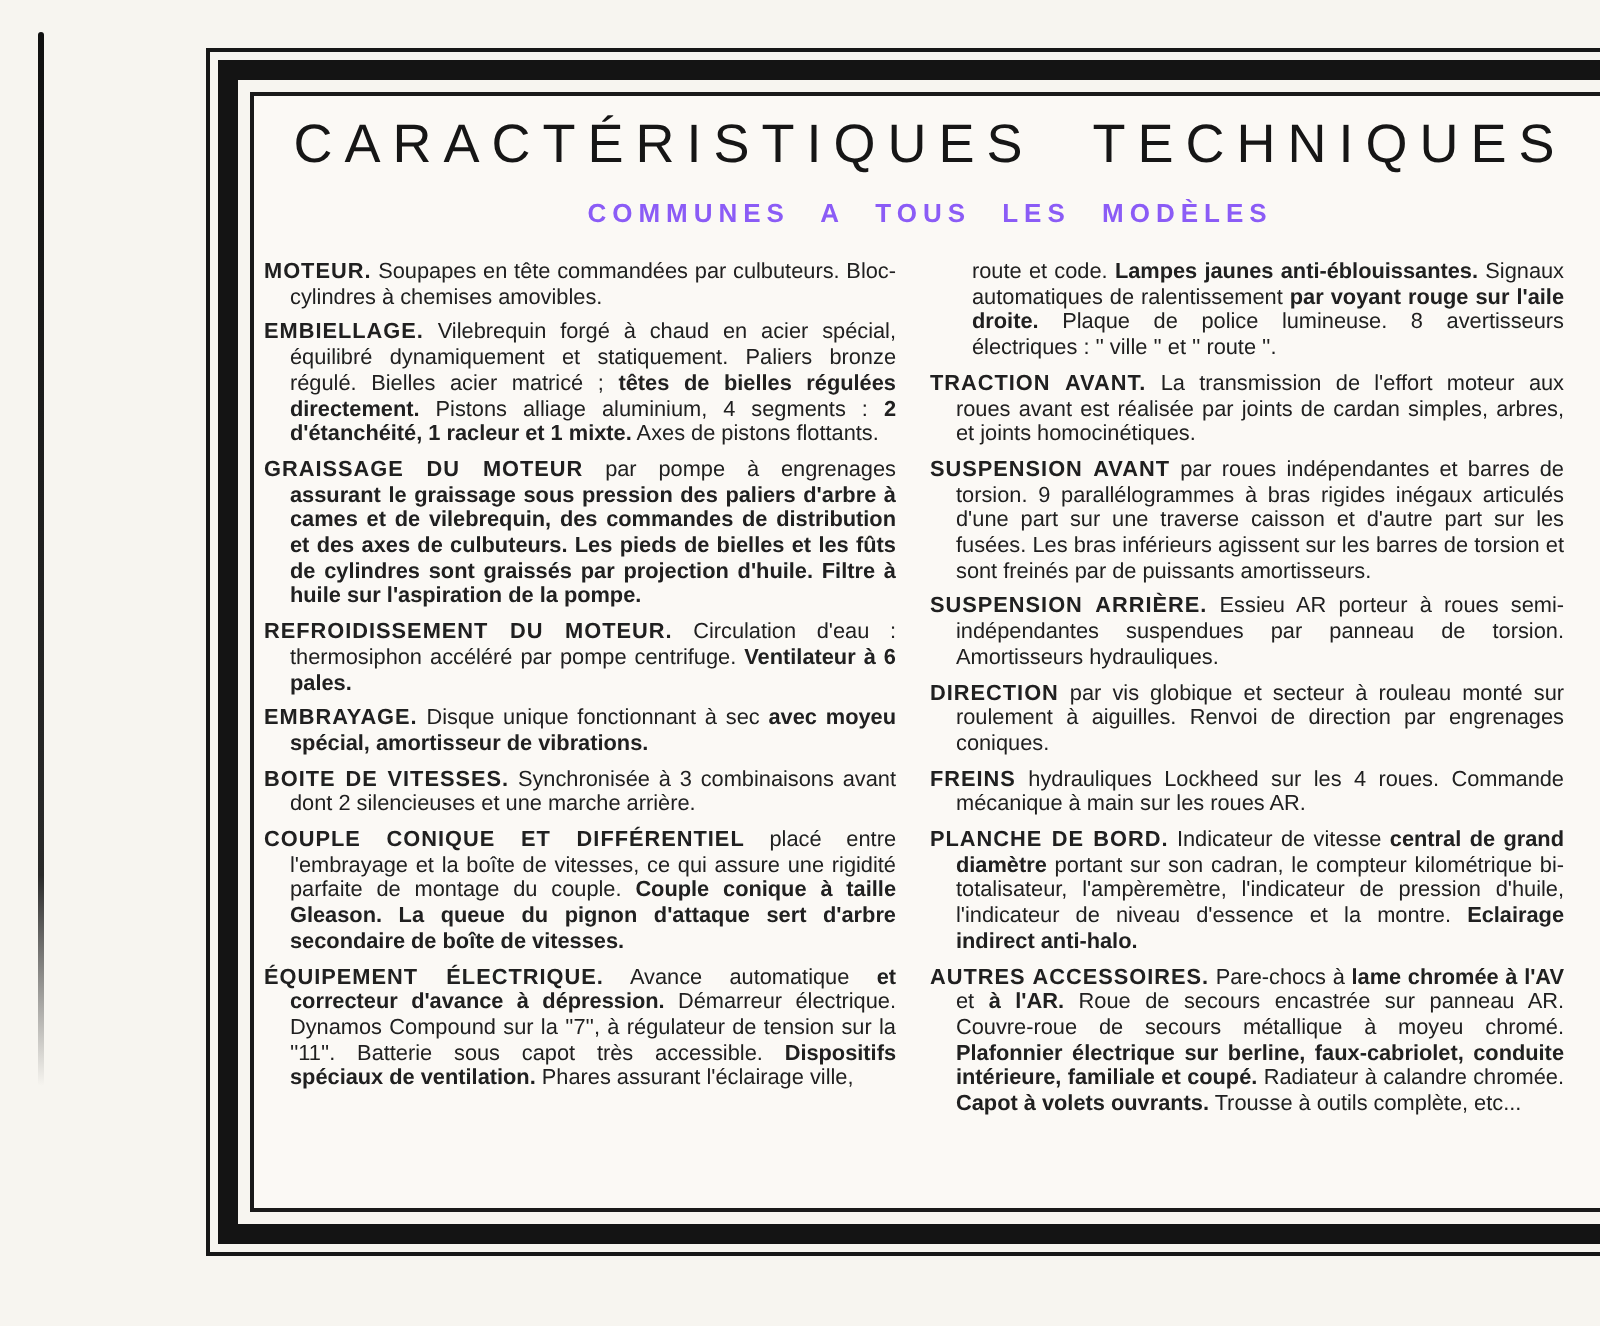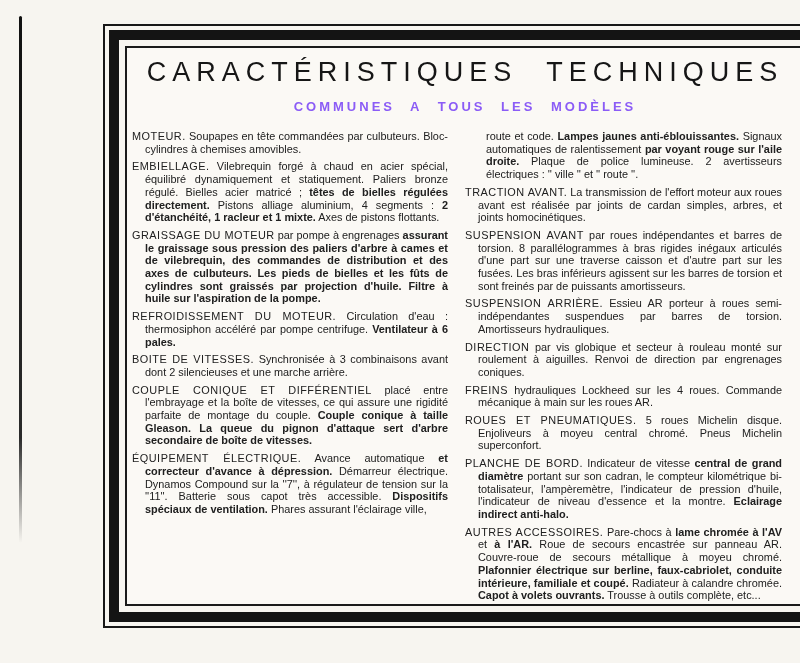--- a/index.html
+++ b/index.html
@@ -76,50 +76,50 @@
     text-align: justify;
     margin: 0 0 5px 0;
     padding-left: 13px;
     text-indent: -13px;
     color: #202020;
   }
   p.sec.block {
     padding-left: 21px;
     text-indent: 0;
   }
-  .hdr  { font-weight: 400; letter-spacing: 0.5px; }
+  .hdr  { font-weight: 700; letter-spacing: 0.5px; }
   .bold { font-weight: 700; }
 </style>
 </head>
 <body style="background: rgb(247, 245, 240); color: rgb(27, 27, 27);">
 
 <div class="scan-edge"></div>
 
 <div class="frame-outer">
   <div class="frame-band">
     <div class="frame-inner">
       <div class="title">CARACTÉRISTIQUES TECHNIQUES</div>
       <div class="subtitle">COMMUNES A TOUS LES MODÈLES</div>
       <div class="cols">
         <div class="col col-left" id="col-left">
             <p class="sec"><span class="hdr">MOTEUR.</span><span> Soupapes en tête commandées par culbuteurs. Bloc-cylindres à chemises amovibles.</span></p>
             <p class="sec"><span class="hdr">EMBIELLAGE.</span><span> Vilebrequin forgé à chaud en acier spécial, équilibré dynamiquement et statiquement. Paliers bronze régulé. Bielles acier matricé ; </span><span class="bold">têtes de bielles régulées directement.</span><span> Pistons alliage aluminium, 4 segments : </span><span class="bold">2 d'étanchéité, 1 racleur et 1 mixte.</span><span> Axes de pistons flottants.</span></p>
             <p class="sec"><span class="hdr">GRAISSAGE DU MOTEUR</span><span> par pompe à engrenages </span><span class="bold">assurant le graissage sous pression des paliers d'arbre à cames et de vilebrequin, des commandes de distribution et des axes de culbuteurs. Les pieds de bielles et les fûts de cylindres sont graissés par projection d'huile. Filtre à huile sur l'aspiration de la pompe.</span></p>
             <p class="sec"><span class="hdr">REFROIDISSEMENT DU MOTEUR.</span><span> Circulation d'eau : thermosiphon accéléré par pompe centrifuge. </span><span class="bold">Ventilateur à 6 pales.</span></p>
+            <p class="sec"><span class="hdr">EMBRAYAGE.</span><span> Disque unique fonctionnant à sec </span><span class="bold">avec moyeu spécial, amortisseur de vibrations.</span></p>
             <p class="sec"><span class="hdr">BOITE DE VITESSES.</span><span> Synchronisée à 3 combinaisons avant dont 2 silencieuses et une marche arrière.</span></p>
             <p class="sec"><span class="hdr">COUPLE CONIQUE ET DIFFÉRENTIEL</span><span> placé entre l'embrayage et la boîte de vitesses, ce qui assure une rigidité parfaite de montage du couple. </span><span class="bold">Couple conique à taille Gleason. La queue du pignon d'attaque sert d'arbre secondaire de boîte de vitesses.</span></p>
             <p class="sec"><span class="hdr">ÉQUIPEMENT ÉLECTRIQUE.</span><span> Avance automatique </span><span class="bold">et correcteur d'avance à dépression.</span><span> Démarreur électrique. Dynamos Compound sur la ''7'', à régulateur de tension sur la ''11''. Batterie sous capot très accessible. </span><span class="bold">Dispositifs spéciaux de ventilation.</span><span> Phares assurant l'éclairage ville,</span></p>
           </div>
         <div class="col col-right" id="col-right">
-            <p class="sec block"><span>route et code. </span><span class="bold">Lampes jaunes anti-éblouissantes.</span><span> Signaux automatiques de ralentissement </span><span class="bold">par voyant rouge sur l'aile droite.</span><span> Plaque de police lumineuse. 2 avertisseurs électriques : '' ville '' et '' route ''.</span></p>
+            <p class="sec block"><span>route et code. </span><span class="bold">Lampes jaunes anti-éblouissantes.</span><span> Signaux automatiques de ralentissement </span><span class="bold">par voyant rouge sur l'aile droite.</span><span> Plaque de police lumineuse. 8 avertisseurs électriques : '' ville '' et '' route ''.</span></p>
             <p class="sec"><span class="hdr">TRACTION AVANT.</span><span> La transmission de l'effort moteur aux roues avant est réalisée par joints de cardan simples, arbres, et joints homocinétiques.</span></p>
-            <p class="sec"><span class="hdr">SUSPENSION AVANT</span><span> par roues indépendantes et barres de torsion. 8 parallélogrammes à bras rigides inégaux articulés d'une part sur une traverse caisson et d'autre part sur les fusées. Les bras inférieurs agissent sur les barres de torsion et sont freinés par de puissants amortisseurs.</span></p>
-            <p class="sec"><span class="hdr">SUSPENSION ARRIÈRE.</span><span> Essieu AR porteur à roues semi-indépendantes suspendues par barres de torsion. Amortisseurs hydrauliques.</span></p>
+            <p class="sec"><span class="hdr">SUSPENSION AVANT</span><span> par roues indépendantes et barres de torsion. 9 parallélogrammes à bras rigides inégaux articulés d'une part sur une traverse caisson et d'autre part sur les fusées. Les bras inférieurs agissent sur les barres de torsion et sont freinés par de puissants amortisseurs.</span></p>
+            <p class="sec"><span class="hdr">SUSPENSION ARRIÈRE.</span><span> Essieu AR porteur à roues semi-indépendantes suspendues par panneau de torsion. Amortisseurs hydrauliques.</span></p>
             <p class="sec"><span class="hdr">DIRECTION</span><span> par vis globique et secteur à rouleau monté sur roulement à aiguilles. Renvoi de direction par engrenages coniques.</span></p>
             <p class="sec"><span class="hdr">FREINS</span><span> hydrauliques Lockheed sur les 4 roues. Commande mécanique à main sur les roues AR.</span></p>
-            <p class="sec"><span class="hdr">ROUES ET PNEUMATIQUES.</span><span> 5 roues Michelin disque. Enjoliveurs à moyeu central chromé. Pneus Michelin superconfort.</span></p>
             <p class="sec"><span class="hdr">PLANCHE DE BORD.</span><span> Indicateur de vitesse </span><span class="bold">central de grand diamètre</span><span> portant sur son cadran, le compteur kilométrique bi-totalisateur, l'ampèremètre, l'indicateur de pression d'huile, l'indicateur de niveau d'essence et la montre. </span><span class="bold">Eclairage indirect anti-halo.</span></p>
             <p class="sec"><span class="hdr">AUTRES ACCESSOIRES.</span><span> Pare-chocs à </span><span class="bold">lame chromée à l'AV</span><span> et </span><span class="bold">à l'AR.</span><span> Roue de secours encastrée sur panneau AR. Couvre-roue de secours métallique à moyeu chromé. </span><span class="bold">Plafonnier électrique sur berline, faux-cabriolet, conduite intérieure, familiale et coupé.</span><span> Radiateur à calandre chromée. </span><span class="bold">Capot à volets ouvrants.</span><span> Trousse à outils complète, etc...</span></p>
           </div>
       </div>
     </div>
   </div>
 </div>
 
 </body></html>

